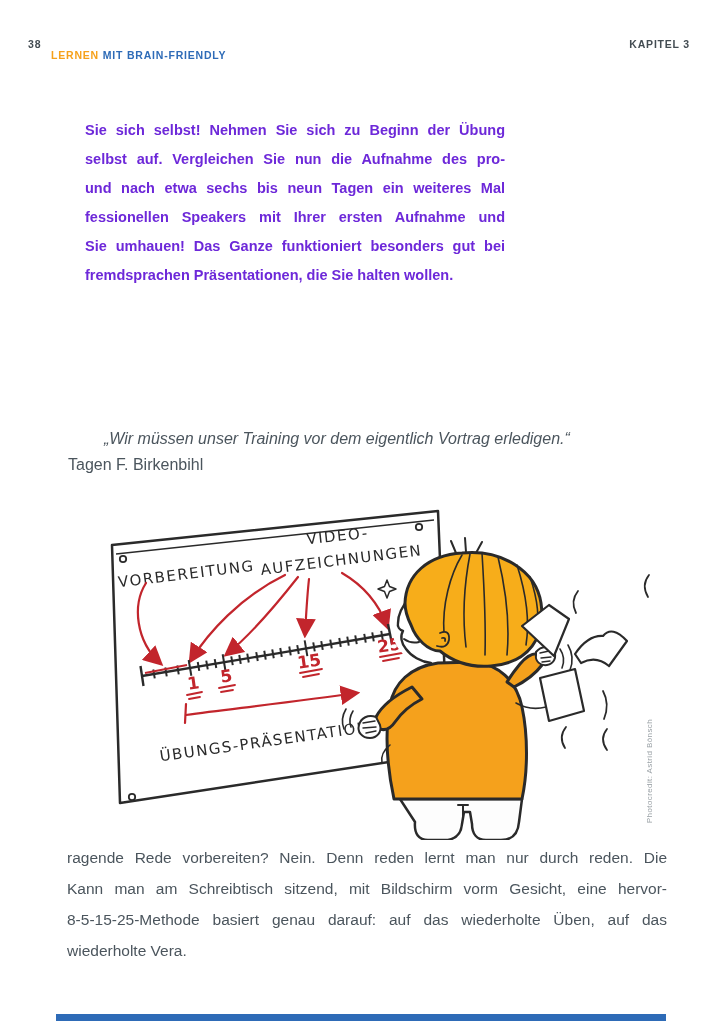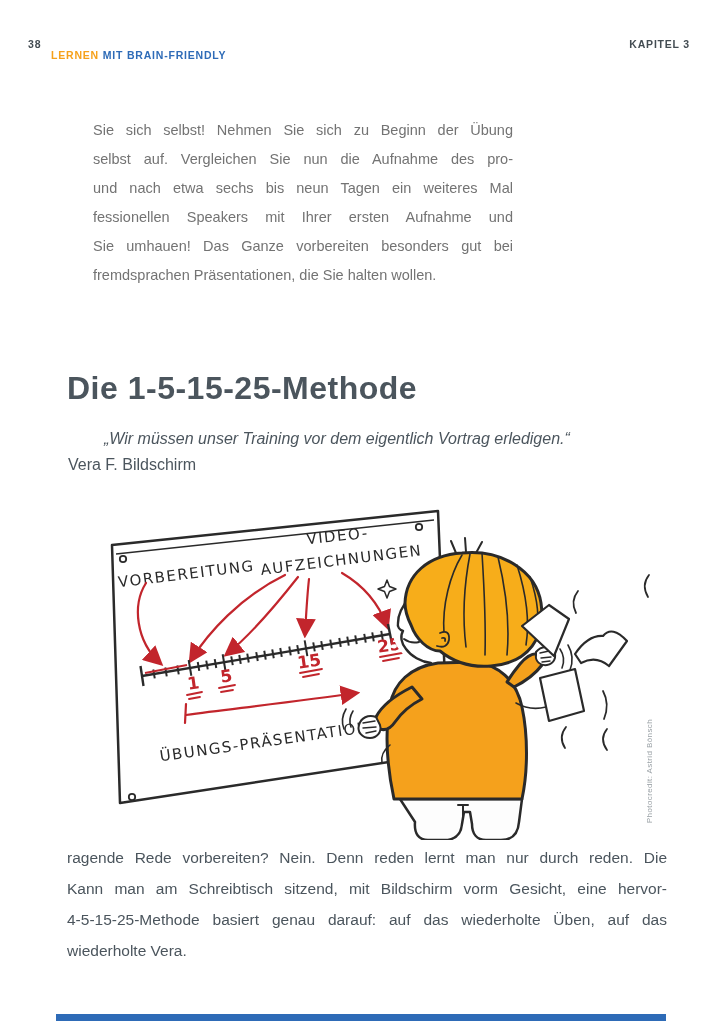--- a/index.html
+++ b/index.html
@@ -7,22 +7,22 @@
         font-family:"Liberation Sans",sans-serif;overflow:hidden;margin:0 auto;}
   
   .hdr{position:absolute;top:38px;left:0;width:100%;height:16px;
        font-size:10.5px;font-weight:bold;letter-spacing:0.8px;color:#434c52;}
   .hdr .pnum{position:absolute;left:28px;top:0;}
   .hdr .title{position:absolute;left:51px;top:11px;}
   .hdr .t-orange{color:#f6a11a;}
   .hdr .t-blue{color:#2e6bb7;}
   .hdr .chapter{position:absolute;right:32px;top:0;}
   
-  .intro{position:absolute;left:93px;top:116px;width:420px;
-         color:#737373;font-weight:normal;font-size:14.5px;line-height:29px;}
+  .intro{position:absolute;left:85px;top:116px;width:420px;
+         color:#6d28d9;font-weight:bold;font-size:14.5px;line-height:29px;}
   .jline{text-align:justify;text-align-last:justify;white-space:normal;}
   .jline:last-child{text-align-last:left;}
   
   .h1{position:absolute;left:67px;top:370px;font-size:32px;font-weight:bold;
       color:#4b555d;letter-spacing:0.5px;}
   .quote{position:absolute;left:68px;top:430px;font-size:16px;font-style:italic;
          color:#4b555d;margin-left:36px;}
   .author{position:absolute;left:68px;top:456px;font-size:16px;color:#4b555d;}
   
   .illus{position:absolute;left:70px;top:505px;width:600px;height:335px;}
@@ -47,27 +47,26 @@
     <span class="pnum">38</span>
     <span class="title"><span class="t-orange">LERNEN</span> <span class="t-blue">MIT BRAIN-FRIENDLY</span></span>
     <span class="chapter">KAPITEL 3</span>
   </div>
 
   <div class="intro">
       <div class="jline">Sie sich selbst! Nehmen Sie sich zu Beginn der Übung</div>
       <div class="jline">selbst auf. Vergleichen Sie nun die Aufnahme des pro-</div>
       <div class="jline">und nach etwa sechs bis neun Tagen ein weiteres Mal</div>
       <div class="jline">fessionellen Speakers mit Ihrer ersten Aufnahme und</div>
-      <div class="jline">Sie umhauen! Das Ganze vorbereiten besonders gut bei</div>
+      <div class="jline">Sie umhauen! Das Ganze funktioniert besonders gut bei</div>
       <div class="jline">fremdsprachen Präsentationen, die Sie halten wollen.</div>
     </div>
 
-  <div class="h1">Die 1-5-15-25-Methode</div>
   <div class="quote">„Wir müssen unser Training vor dem eigentlich Vortrag erledigen.“</div>
-  <div class="author">Vera F. Bildschirm</div>
+  <div class="author">Tagen F. Birkenbihl</div>
 
   <svg class="illus" viewBox="0 0 600 335" xmlns="http://www.w3.org/2000/svg">
     <defs>
       <marker id="ah" markerWidth="9" markerHeight="9" refX="7" refY="4.5" orient="auto">
         <path d="M0,0 L9,4.5 L0,9 z" fill="#c2252c"></path>
       </marker>
     </defs>
 
     <g>
       <polygon points="42,40 368,6 378,248 50,298" fill="#ffffff" stroke="#2a2a2a" stroke-width="2.5" stroke-linejoin="round"></polygon>
@@ -206,18 +205,18 @@
         <path d="M495,243 Q488,232 496,222"></path>
       </g>
     </g>
   </svg>
 
   <div class="photocredit">Photocredit: Astrid Bönsch</div>
 
   <div class="bodytext">
       <div class="jline">ragende Rede vorbereiten? Nein. Denn reden lernt man nur durch reden. Die</div>
       <div class="jline">Kann man am Schreibtisch sitzend, mit Bildschirm vorm Gesicht, eine hervor-</div>
-      <div class="jline">4-5-15-25-Methode basiert genau darauf: auf das wiederholte Üben, auf das</div>
+      <div class="jline">8-5-15-25-Methode basiert genau darauf: auf das wiederholte Üben, auf das</div>
       <div class="jline">wiederholte Vera.</div>
     </div>
 
   <div class="botbar"></div>
 </div>
 
 </body></html>

